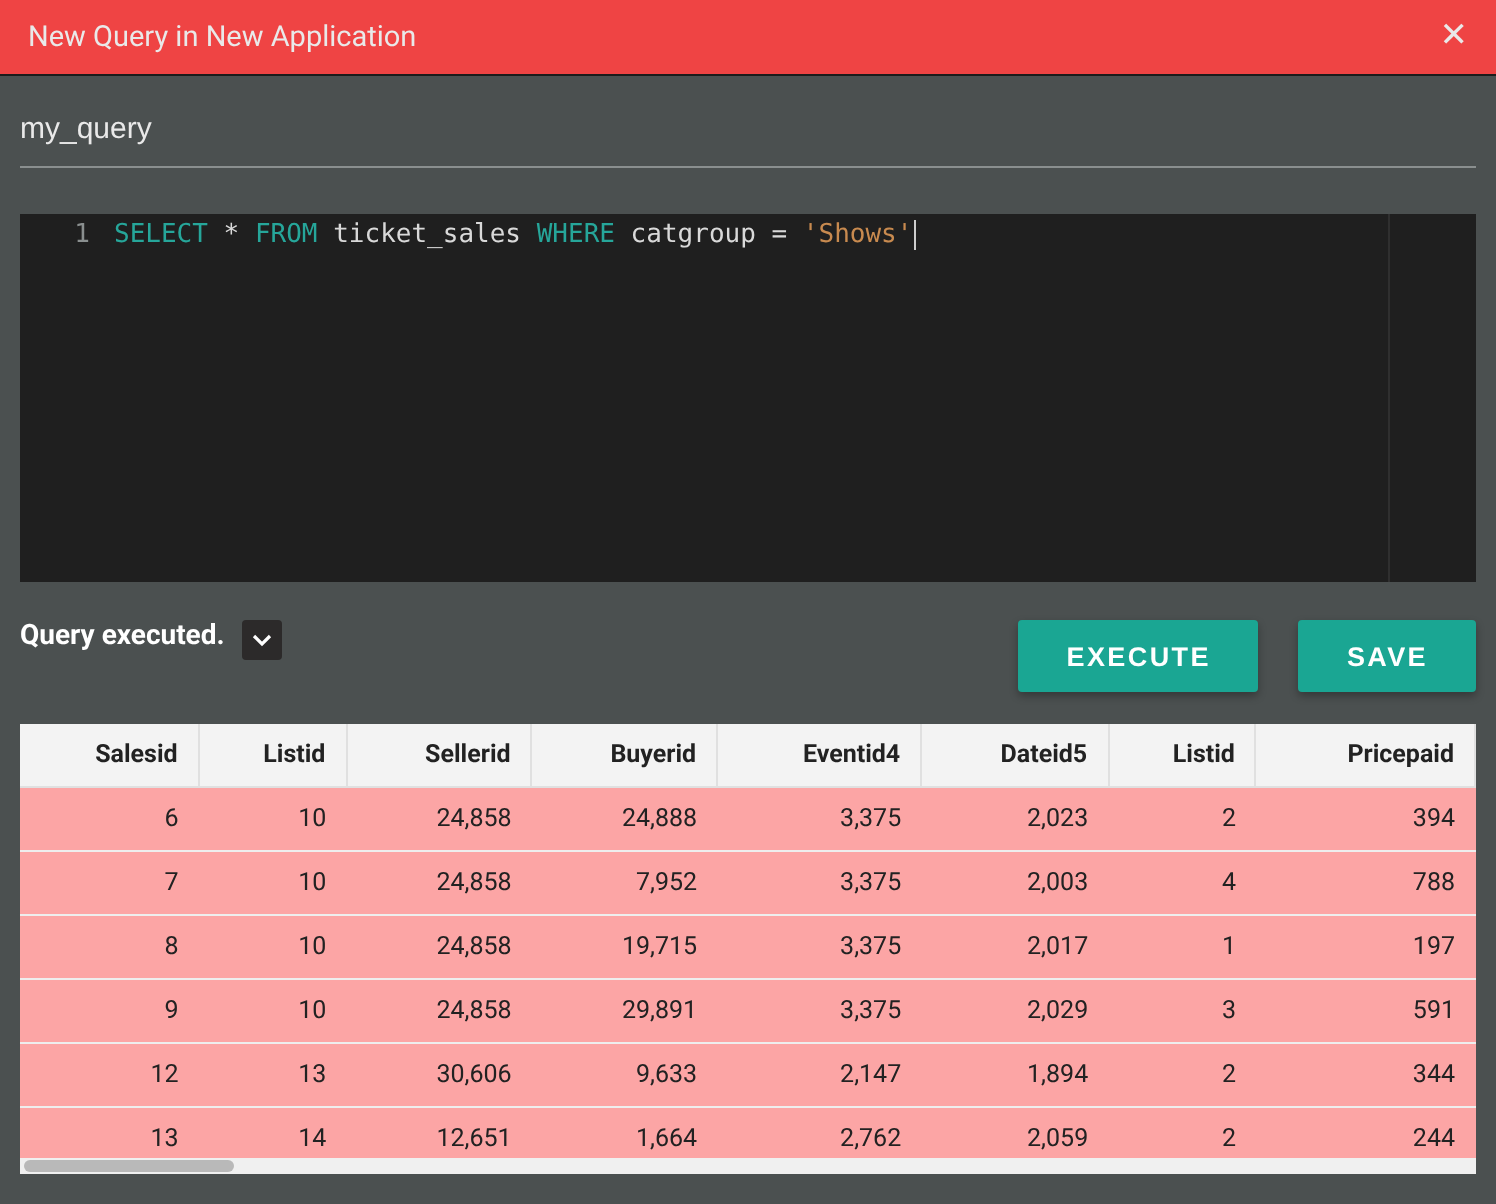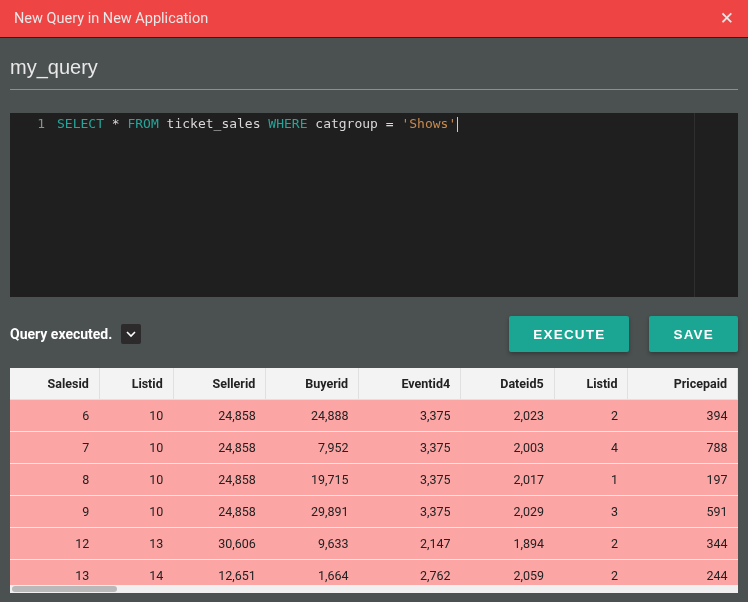--- a/index.html
+++ b/index.html
@@ -32,21 +32,21 @@
       line-height: 1;
     }
     .name-field {
       padding: 14px 10px 0 10px;
     }
     .name-input {
       width: 100%;
       background: transparent;
       border: none;
       border-bottom: 1px solid #8a8f8f;
-      font-size: 20px;
+      font-size: 15px;
       color: #e9e9e9;
       padding: 4px 0 10px 0;
       outline: none;
     }
     .editor-wrap {
       margin: 23px 10px 0 10px;
       height: 184px;
       background: #1f1f1f;
       display: flex;
       font-family: "Menlo", "Consolas", monospace;
@@ -83,21 +83,21 @@
       display: inline-block;
       width: 1px;
       height: 15px;
       background: #ccc;
       vertical-align: middle;
       margin-left: 1px;
     }
     .action-bar {
       margin: 19px 10px 0 10px;
       display: flex;
-      align-items: center;
+      align-items: flex-start;
     }
     .status-text {
       color: #fff;
       font-weight: 700;
       font-size: 14px;
     }
     .dropdown-toggle {
       margin-left: 9px;
       width: 20px;
       height: 20px;

